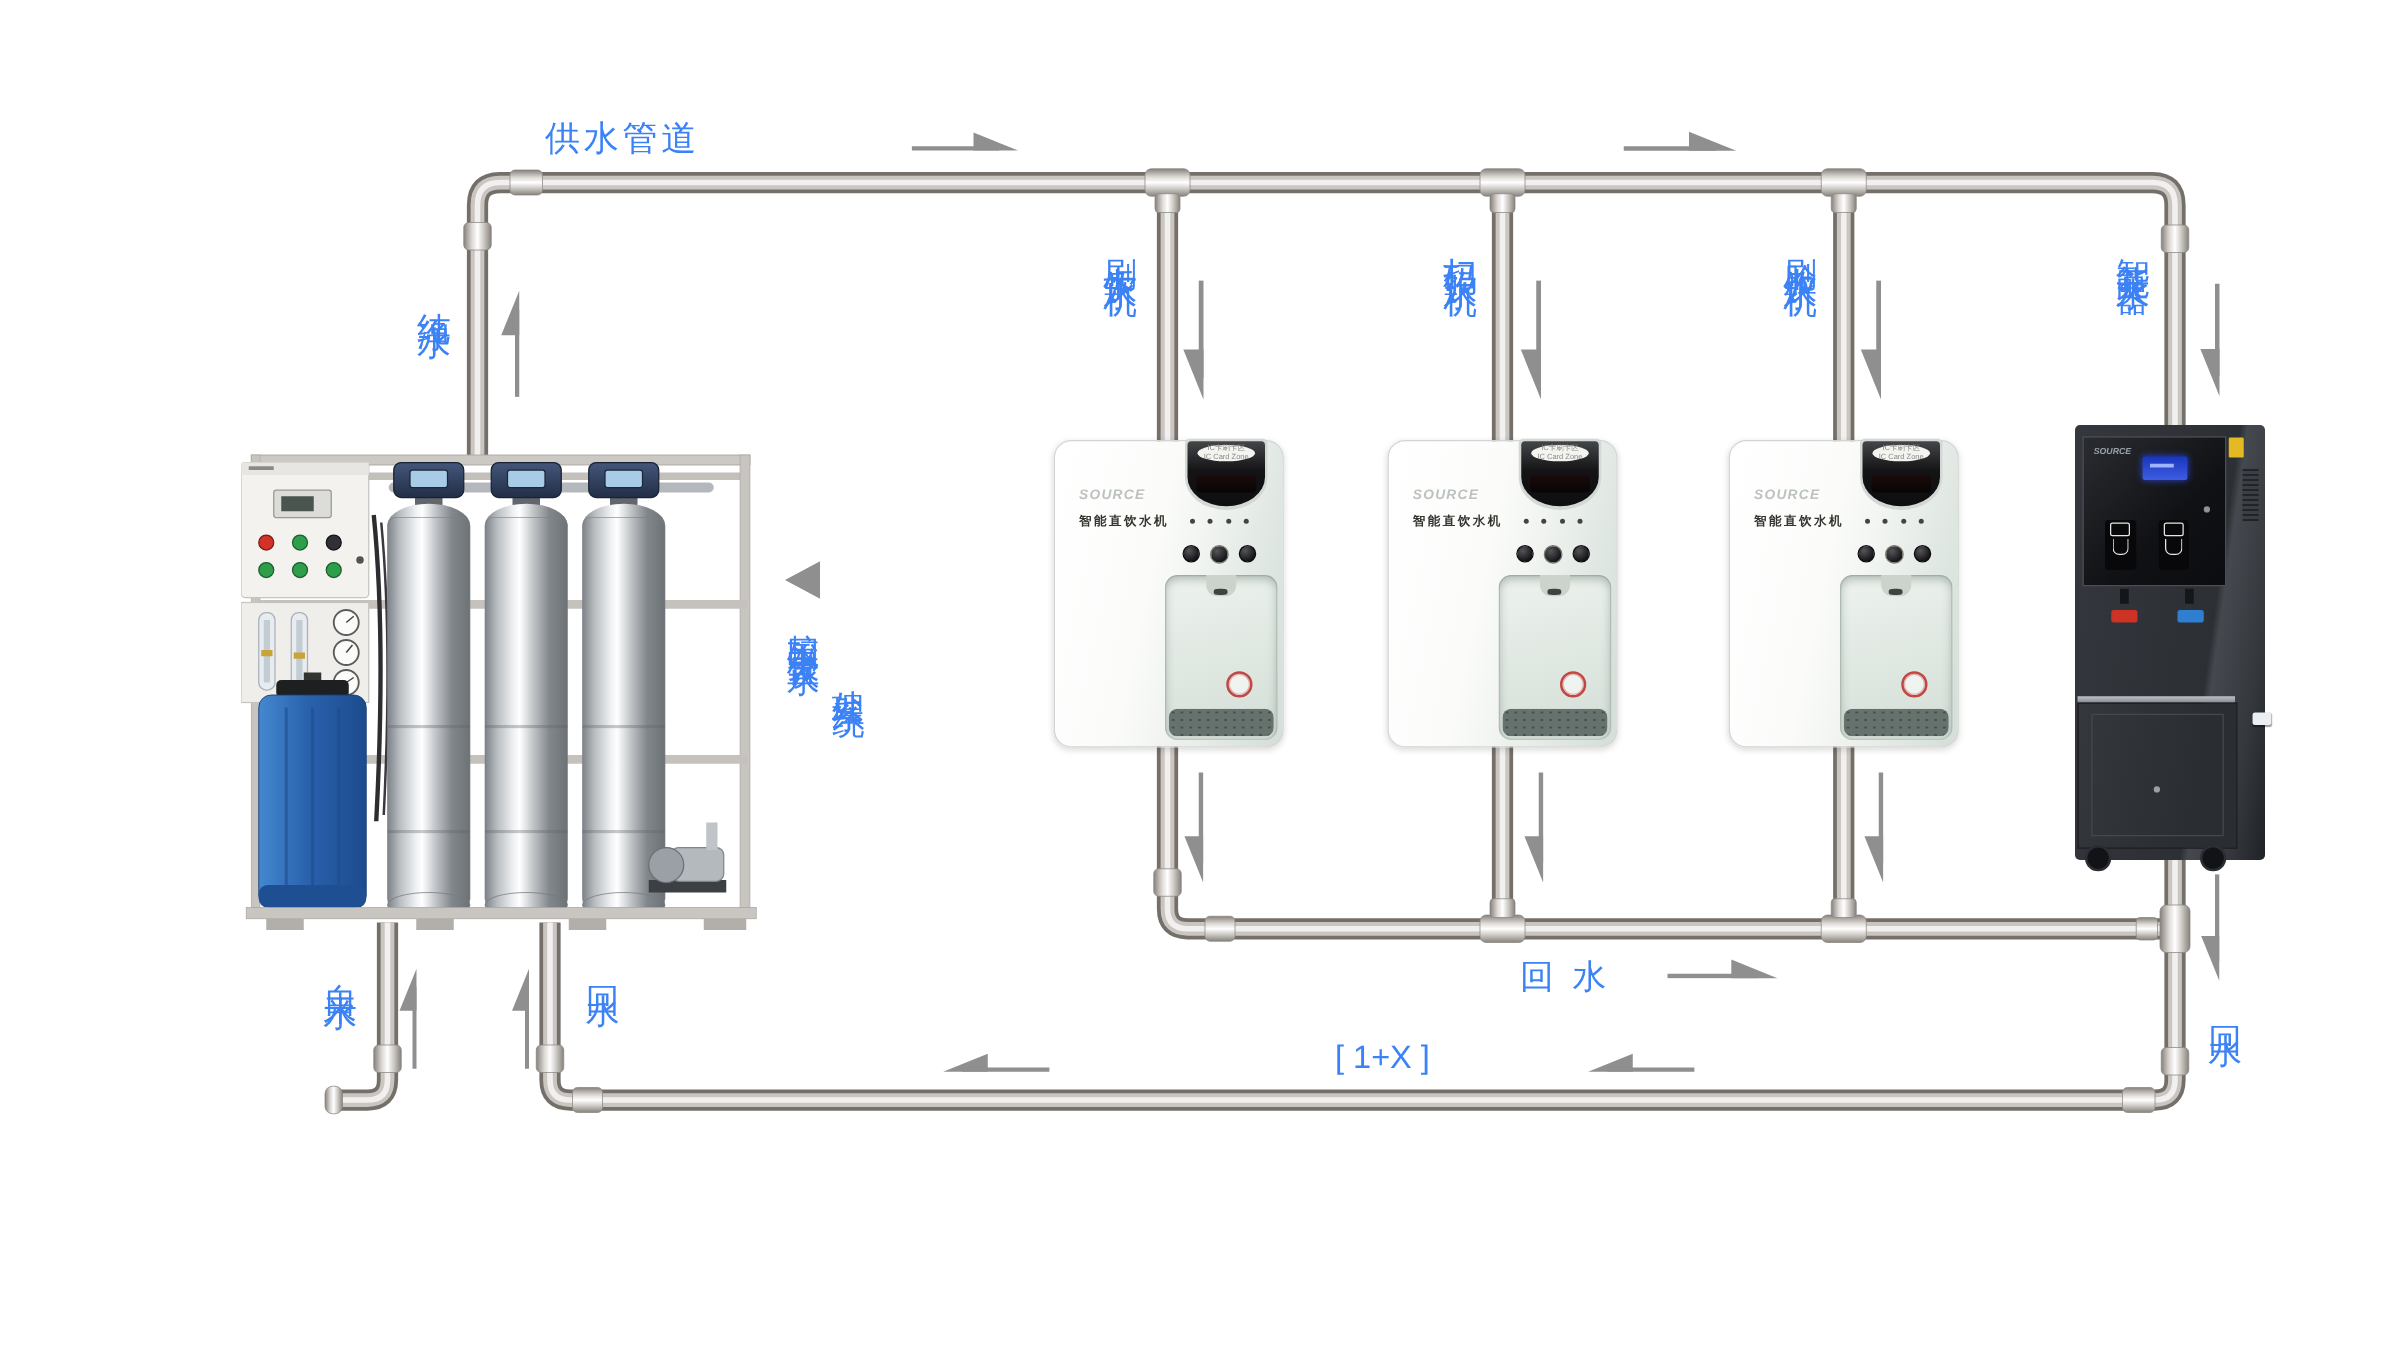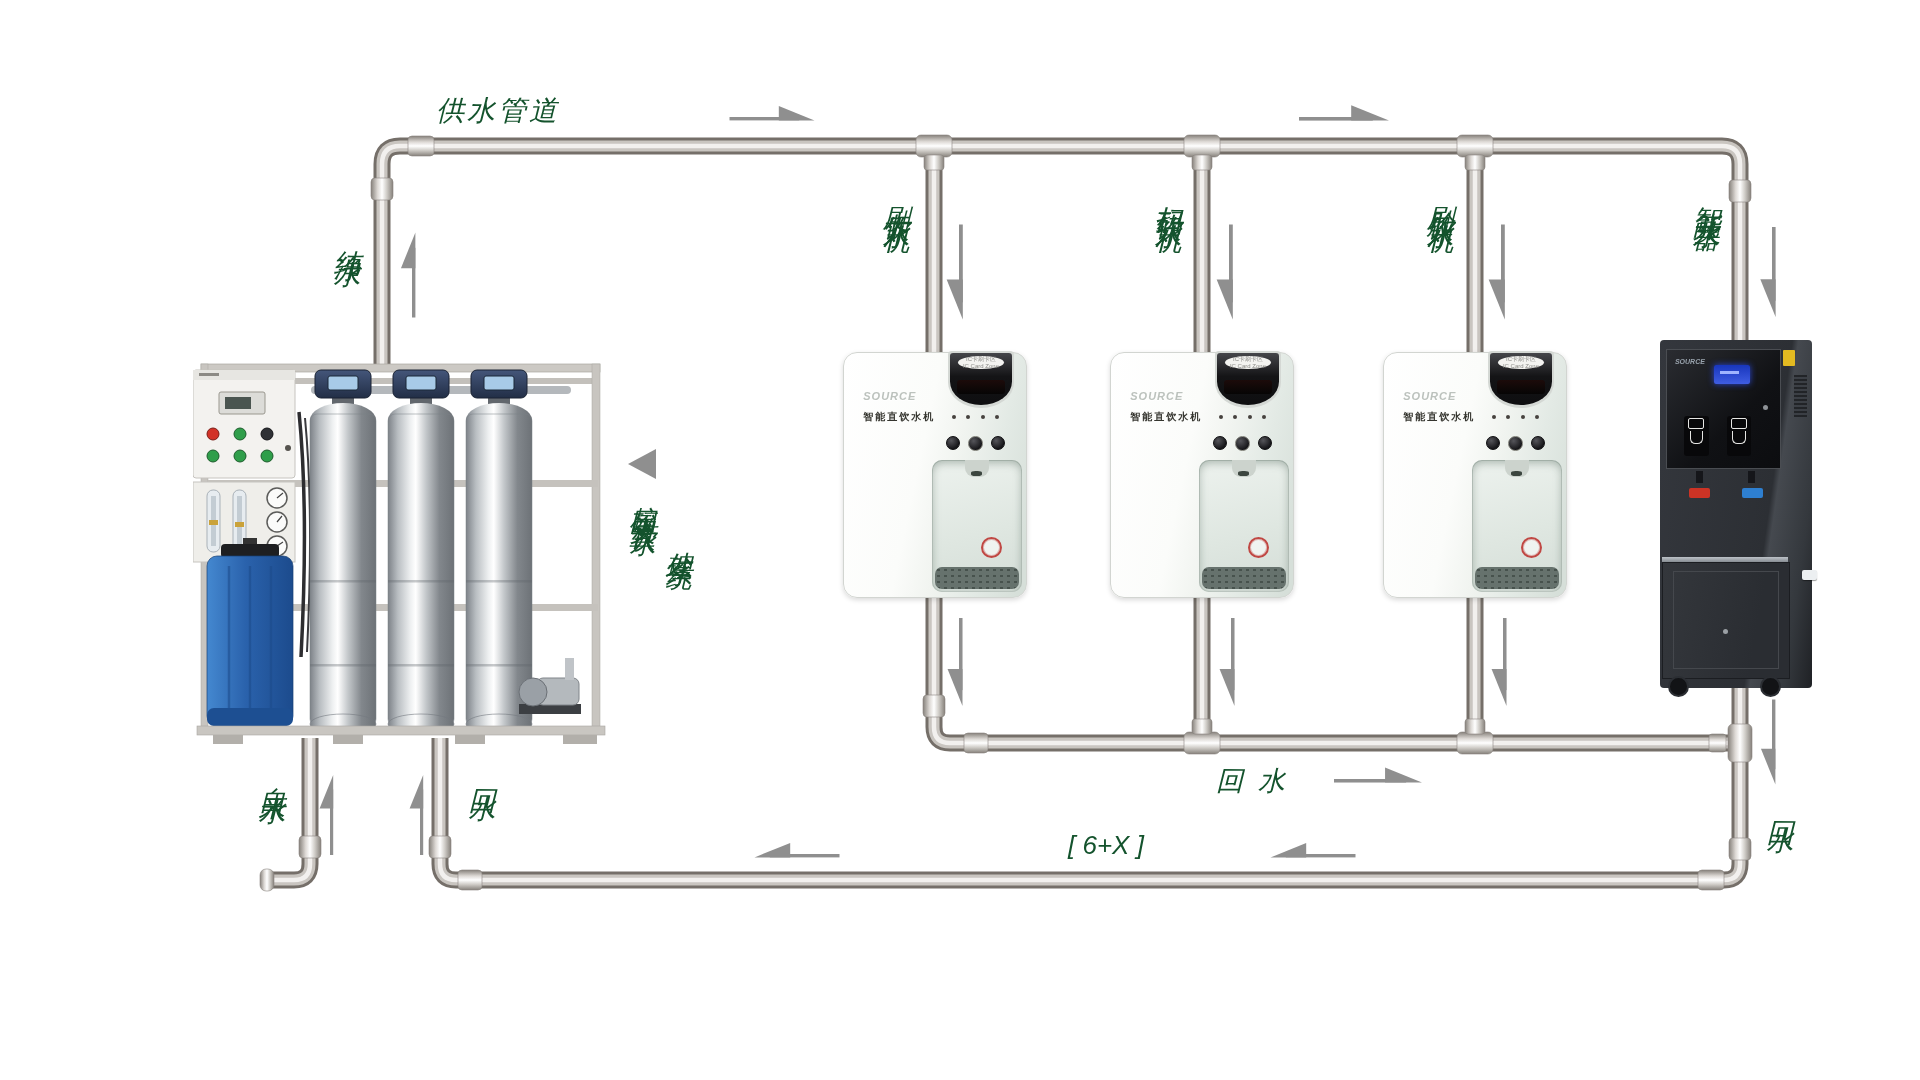--- a/index.html
+++ b/index.html
@@ -2,23 +2,22 @@
 <html><head>
 <meta charset="utf-8">
 <style>
   html,body{margin:0;padding:0;background:#ffffff;}
   #canvas{
     position:relative;width:1920px;height:1080px;background:#ffffff;overflow:hidden;
     font-family:"Liberation Sans", sans-serif;color:#2b2622;
   }
   #pipe-layer{position:absolute;left:0;top:0;z-index:1;}
   .lbl{
-    position:absolute;z-index:5;color:#14532d;white-space:pre;
+    position:absolute;z-index:5;color:#3b82f6;white-space:pre;
     font-family:"Liberation Sans", sans-serif;
-    font-style:italic;
   }
   .lbl.v{writing-mode:vertical-rl;text-orientation:upright;letter-spacing:5px;}
   .machine{position:absolute;z-index:3;}
 
   
   .disp{width:184px;height:246px;}
   .disp .body{
     position:absolute;inset:0;border-radius:14px;
     background:linear-gradient(102deg,#ffffff 0%,#fbfcfa 42%,#f1f4f0 58%,#e3eae5 76%,#d6dfd9 96%);
     border:1px solid #d2d5d1;box-shadow:0 2px 5px rgba(0,0,0,.15);
@@ -496,15 +495,15 @@
   <div class="lbl v" style="left:1150px;top:185px;font-size:27px;">扫码饮水机</div>
   <div class="lbl v" style="left:1422px;top:185px;font-size:27px;">刷脸饮水机</div>
   <div class="lbl v" style="left:1688px;top:185px;font-size:27px;">智能开水器</div>
 
   <div class="lbl v" style="left:626px;top:486px;font-size:26px;letter-spacing:4px;">校园中央直饮水</div>
   <div class="lbl v" style="left:662px;top:531px;font-size:26px;letter-spacing:4px;">处理系统</div>
 
   <div class="lbl v" style="left:254px;top:766px;font-size:27px;">自来水</div>
   <div class="lbl v" style="left:464px;top:768px;font-size:27px;">回水</div>
   <div class="lbl" style="left:1216px;top:763px;font-size:27px;">回  水</div>
-  <div class="lbl" style="left:1068px;top:830px;font-size:26px;">[ 6+X ]</div>
+  <div class="lbl" style="left:1068px;top:830px;font-size:26px;">[ 1+X ]</div>
   <div class="lbl v" style="left:1762px;top:800px;font-size:27px;">回水</div>
 </div>
 
 </body></html>

